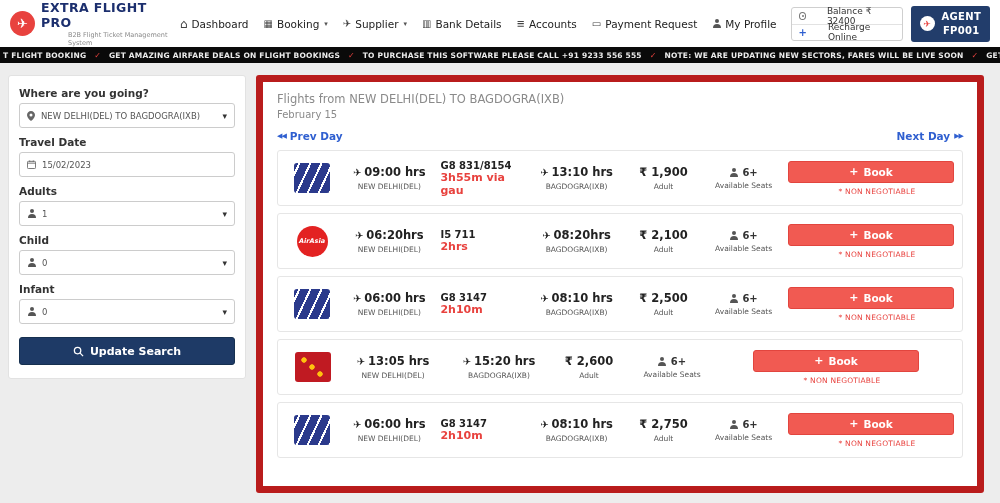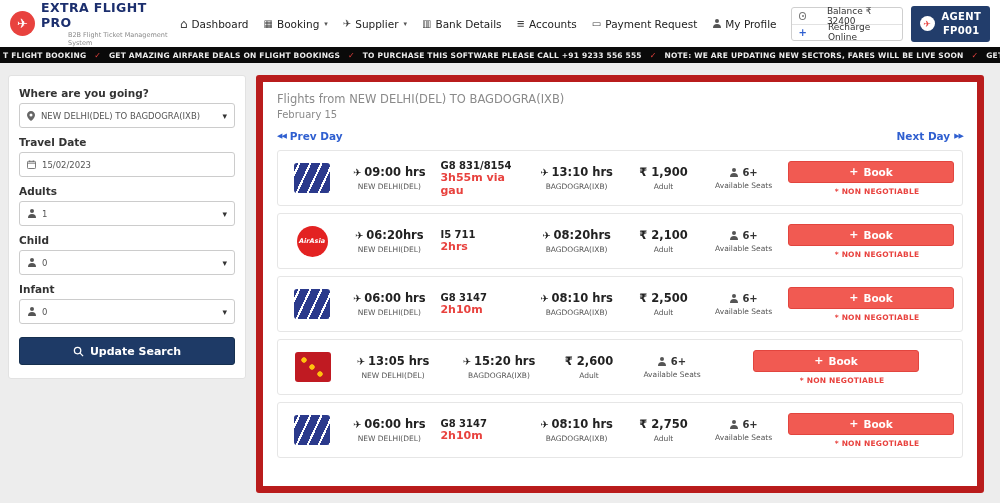--- a/index.html
+++ b/index.html
@@ -91,21 +91,21 @@
   .city { font-size:7.5px; color:#555; margin-top:3px; }
   .fno { font-size:10px; font-weight:bold; color:#222; }
   .dur { font-size:11px; color:var(--accent-red); font-weight:bold; }
   .fare { font-size:11.5px; font-weight:bold; color:#222; }
   .fare-sub, .seats-sub { font-size:7.5px; color:#555; margin-top:3px; }
   .seats-line { font-size:10px; font-weight:bold; color:#333; display:flex; align-items:center; justify-content:center; gap:4px; }
   .book-btn { width:166px; height:22px; background:var(--book-red); border:1px solid #e2453e; border-radius:3px;
               color:#fff; font-size:10.5px; font-weight:bold; display:flex; align-items:center; justify-content:center;
               gap:5px; cursor:pointer; font-family:inherit; }
   .book-plus { font-size:11px; font-weight:bold; }
-  .nonneg { font-size:7.5px; font-weight:bold; color:var(--accent-red); letter-spacing:.2px;margin-left:12px; }
+  .nonneg { font-size:7.5px; font-weight:normal; color:var(--accent-red); letter-spacing:.2px;margin-left:12px; }
 
   
   .airline-logo { width:36px; height:30px; border-radius:3px; display:flex; align-items:center; justify-content:center;
                   overflow:hidden; font-weight:bold; font-style:italic; }
   .goair-logo { background:repeating-linear-gradient(115deg, #2b3a8c 0 4px, #ffffff 4px 6px, #2b3a8c 6px 10px); }
   .airasia-logo { background:#e32222; border-radius:50%; width:31px; height:31px; color:#fff; font-size:6.5px; }
   .airasia-logo::before { content:"AirAsia"; }
   .spicejet-logo { background:#c01a22;
       background-image: radial-gradient(circle at 9px 8px,  #ffc20e 2.4px, rgba(0,0,0,0) 3px),
                         radial-gradient(circle at 17px 15px,#ffc20e 2.4px, rgba(0,0,0,0) 3px),

